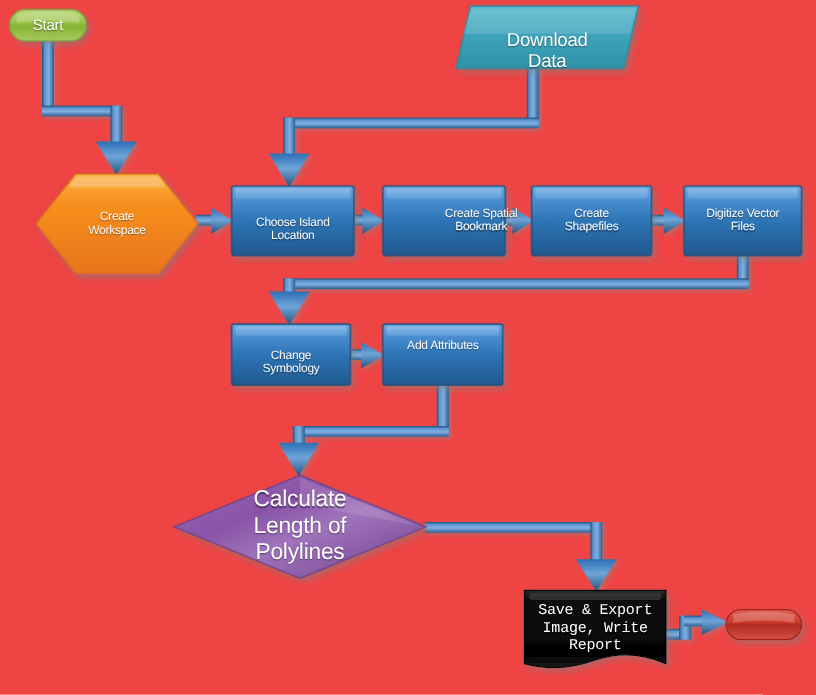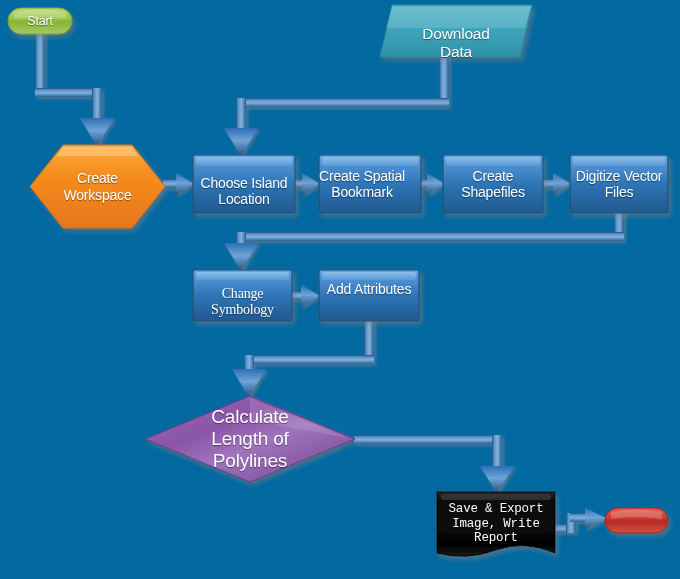--- a/index.html
+++ b/index.html
@@ -7,39 +7,39 @@
     padding: 0;
     background: #ffffff;
   }
   body {
     font-family: "Liberation Sans", sans-serif;
   }
   #canvas {
     position: relative;
     width: 680px;
     height: 579px;
-    background: #0369a1;
+    background: #ef4444;
     overflow: hidden;
   }
   #canvas svg.layer {
     position: absolute;
     left: 0;
     top: 0;
     width: 680px;
     height: 579px;
   }
   .node-label {
     position: absolute;
     display: flex;
     align-items: center;
     justify-content: center;
     text-align: center;
     color: #ffffff;
     font-family: "Liberation Sans", sans-serif;
-    font-size: 14px;
+    font-size: 10px;
     line-height: 1.15;
     letter-spacing: -0.2px;
     text-shadow: 0 1px 1px rgba(0,0,0,0.45);
     pointer-events: none;
     white-space: pre-line;
   }
   .label-terminator {
     font-size: 12.5px;
   }
   .label-io {
@@ -271,30 +271,30 @@
 
   <div class="node-label label-io" style="left:382px; top:5px; width:148px; height:52px;margin-top:12px;">Download
 Data</div>
 
   <div class="node-label" style="left:40px; top:145px; width:115px; height:83px;">Create
 Workspace</div>
 
   <div class="node-label" style="left:193px; top:155px; width:102px; height:72px;">Choose Island
 Location</div>
 
-  <div class="node-label" style="left:319px; top:155px; width:86px; height:58px;">Create Spatial
+  <div class="node-label" style="left:319px; top:155px; width:86px; height:58px;padding-left:39px;">Create Spatial
 Bookmark</div>
 
   <div class="node-label" style="left:443px; top:155px; width:100px; height:58px;">Create
 Shapefiles</div>
 
   <div class="node-label" style="left:570px; top:155px; width:98px; height:58px;border-radius:21px;">Digitize Vector
 Files</div>
 
-  <div class="node-label" style="left:193px; top:270px; width:99px; height:64px;font-family:Liberation Serif, serif;">Change
+  <div class="node-label" style="left:193px; top:270px; width:99px; height:64px;">Change
 Symbology</div>
 
   <div class="node-label" style="left:319px; top:270px; width:100px; height:38px;">Add Attributes</div>
 
   <div class="node-label label-decision" style="left:175px; top:402px; width:150px; height:74px;">Calculate
 Length of
 Polylines</div>
 
   <div class="node-label label-doc" style="left:437px; top:494px; width:118px; height:60px;font-family:Liberation Mono, monospace;">Save &amp; Export
 Image, Write

